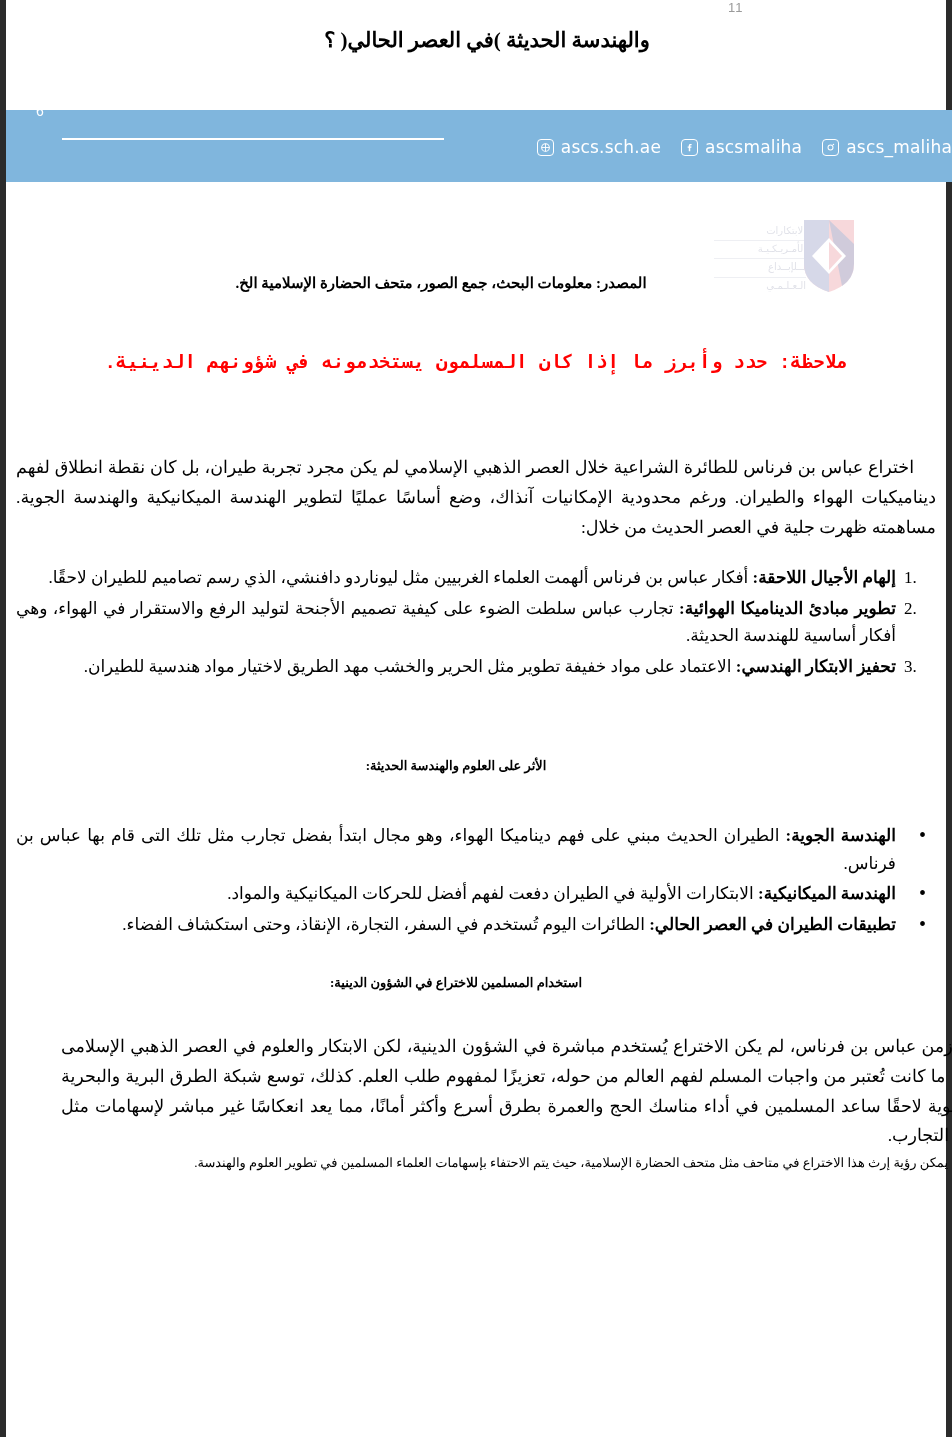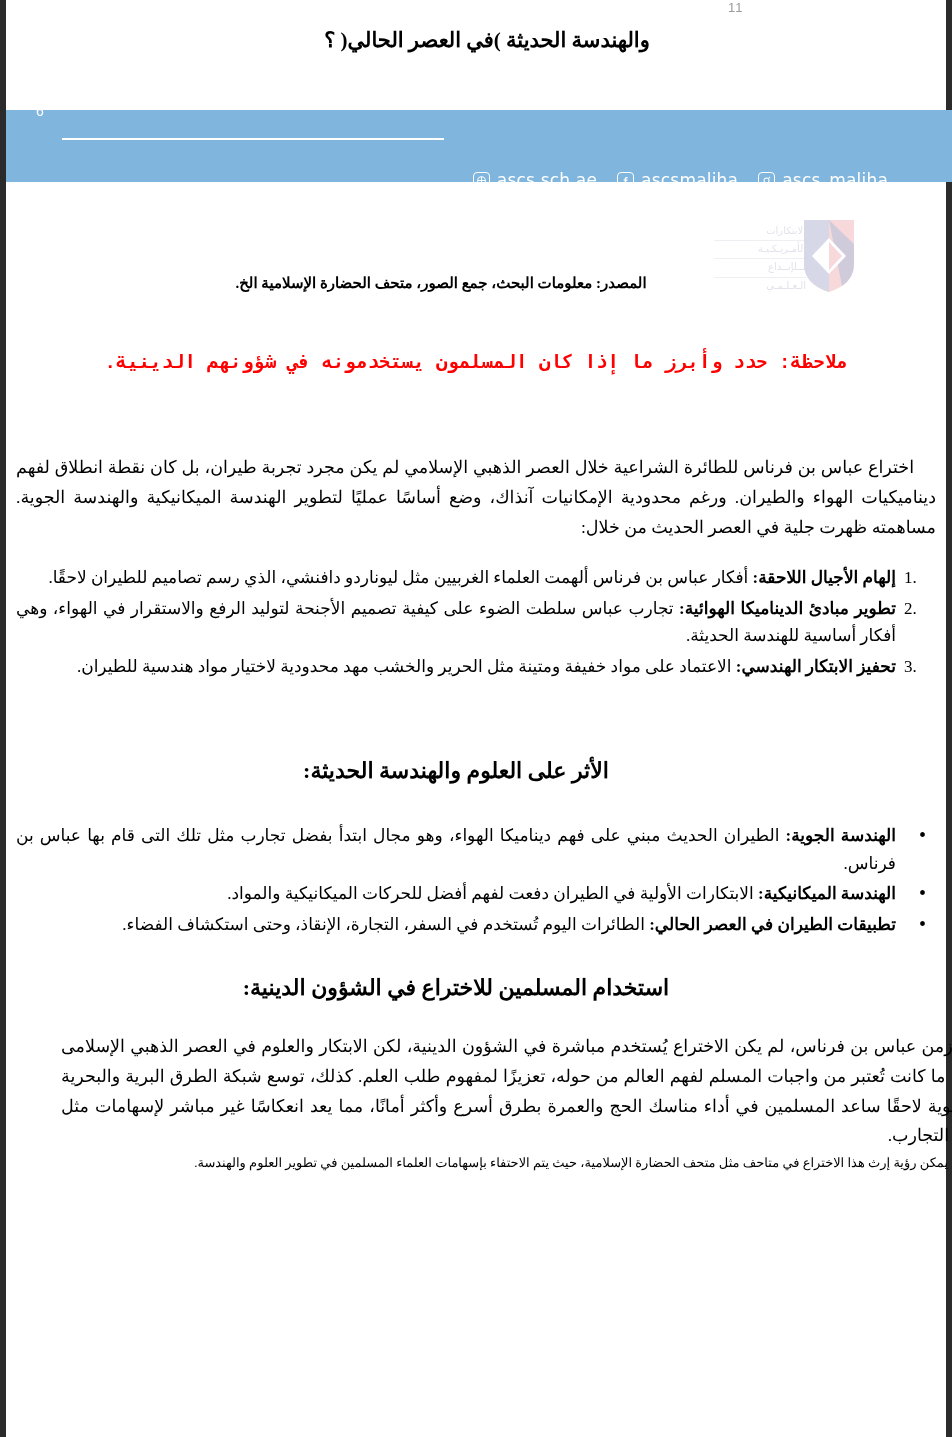--- a/index.html
+++ b/index.html
@@ -65,24 +65,22 @@
   .banner-inner {
     position: absolute;
     top: 24px;
     left: 0;
     width: 100%;
     height: 26px;
     direction: ltr;
     display: flex;
     align-items: center;
     justify-content: flex-end;
-    padding-right: 64px;
     box-sizing: border-box;
     gap: 20px;
-    margin-top: 33px;
   }
   .banner-rule {
     position: absolute;
     top: 138px;
     left: 62px;
     width: 382px;
     height: 2px;
     background: #ffffff;
   }
   .social {
@@ -208,21 +206,21 @@
     direction: ltr;
   }
   li b, .bold { font-weight: bold; }
 
   
   .section-head {
     width: 880px;
     left: 16px;
     text-align: center;
     font-weight: bold;
-    font-size: 22px;
+    font-size: 13px;
   }
   .section-head-impact  { top: 758px; }
   .section-head-usage   { top: 975px; }
 
   
   ul.dot-list {
     position: absolute;
     top: 822px;
     left: 16px;
     width: 880px;
@@ -337,21 +335,21 @@
 
 <div class="block source-line">المصدر: معلومات البحث، جمع الصور، متحف الحضارة الإسلامية الخ.</div>
 
 <div class="block note-line" id="note-line" style="color: rgb(255, 0, 0);">ملاحظة: حدد وأبرز ما إذا كان المسلمون يستخدمونه في شؤونهم الدينية.</div>
 
 <div class="block intro-para">اختراع عباس بن فرناس للطائرة الشراعية خلال العصر  الذهبي الإسلامي لم يكن مجرد تجربة طيران، بل كان نقطة انطلاق لفهم ديناميكيات الهواء والطيران. ورغم محدودية الإمكانيات آنذاك، وضع أساسًا عمليًا لتطوير الهندسة الميكانيكية والهندسة الجوية. مساهمته ظهرت جلية في العصر الحديث من خلال:</div>
 
 <ol class="num-list" id="numbered-list">
     <li><span class="marker">1.</span><b>إلهام الأجيال اللاحقة:</b><span> أفكار عباس بن فرناس ألهمت العلماء الغربيين مثل ليوناردو دافنشي، الذي رسم تصاميم للطيران لاحقًا.</span></li>
     <li><span class="marker">2.</span><b>تطوير مبادئ الديناميكا الهوائية:</b><span> تجارب عباس سلطت الضوء على كيفية تصميم الأجنحة لتوليد الرفع والاستقرار في الهواء، وهي أفكار أساسية للهندسة الحديثة.</span></li>
-    <li><span class="marker">3.</span><b>تحفيز الابتكار الهندسي:</b><span> الاعتماد على مواد خفيفة ومتينة مثل الحرير والخشب مهد محدودية لاختيار مواد هندسية للطيران.</span></li>
+    <li><span class="marker">3.</span><b>تحفيز الابتكار الهندسي:</b><span> الاعتماد على مواد خفيفة تطوير مثل الحرير والخشب مهد الطريق لاختيار مواد هندسية للطيران.</span></li>
   </ol>
 
 <div class="block section-head section-head-impact">الأثر على العلوم والهندسة الحديثة:</div>
 
 <ul class="dot-list" id="bullet-list">
     <li><span class="marker">•</span><b>الهندسة الجوية:</b><span> الطيران الحديث مبني على فهم ديناميكا الهواء، وهو مجال ابتدأ بفضل تجارب مثل تلك التى قام بها عباس بن فرناس.</span></li>
     <li><span class="marker">•</span><b>الهندسة الميكانيكية:</b><span> الابتكارات الأولية في الطيران دفعت لفهم أفضل للحركات الميكانيكية والمواد.</span></li>
     <li><span class="marker">•</span><b>تطبيقات الطيران في العصر الحالي:</b><span> الطائرات اليوم تُستخدم في السفر، التجارة، الإنقاذ، وحتى استكشاف الفضاء.</span></li>
   </ul>
 

